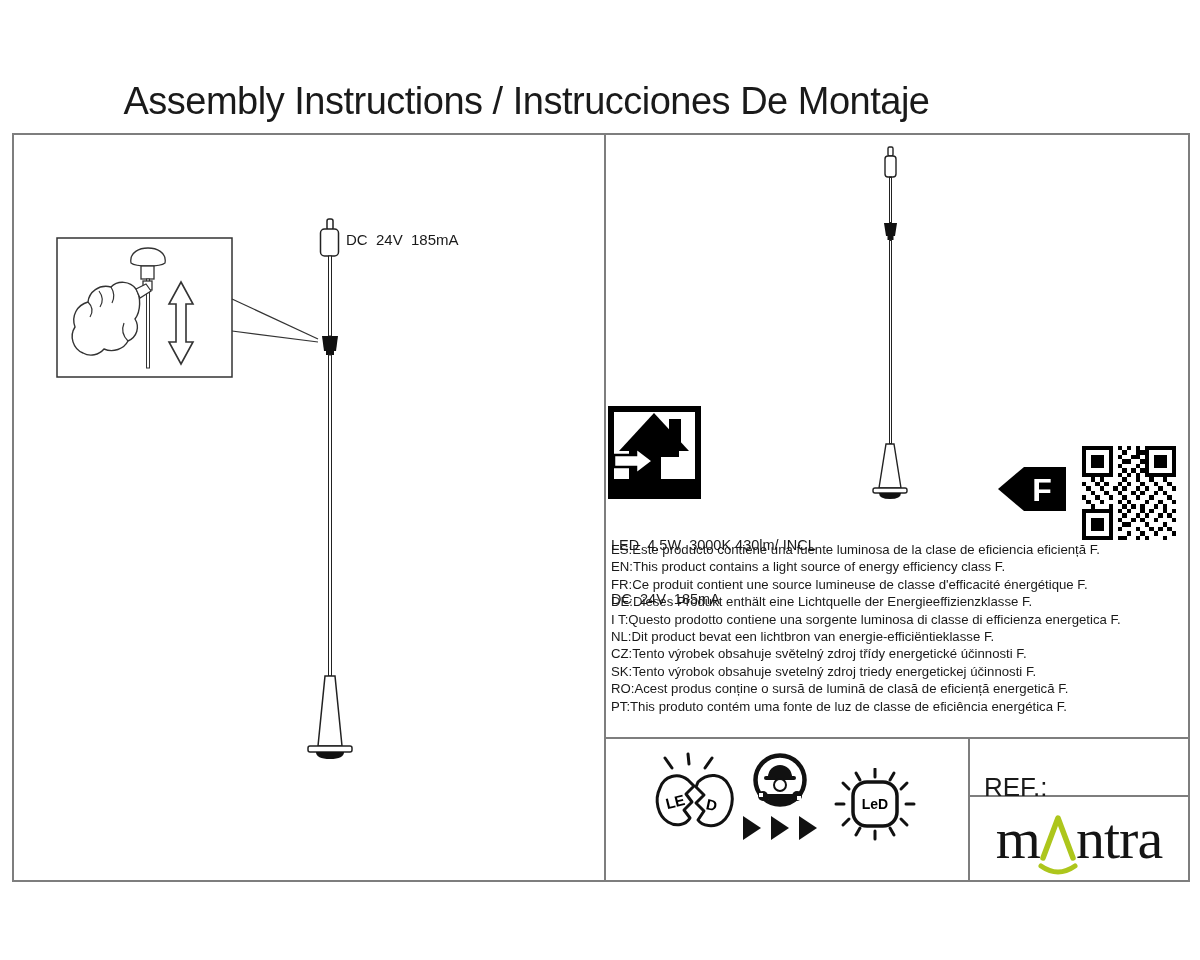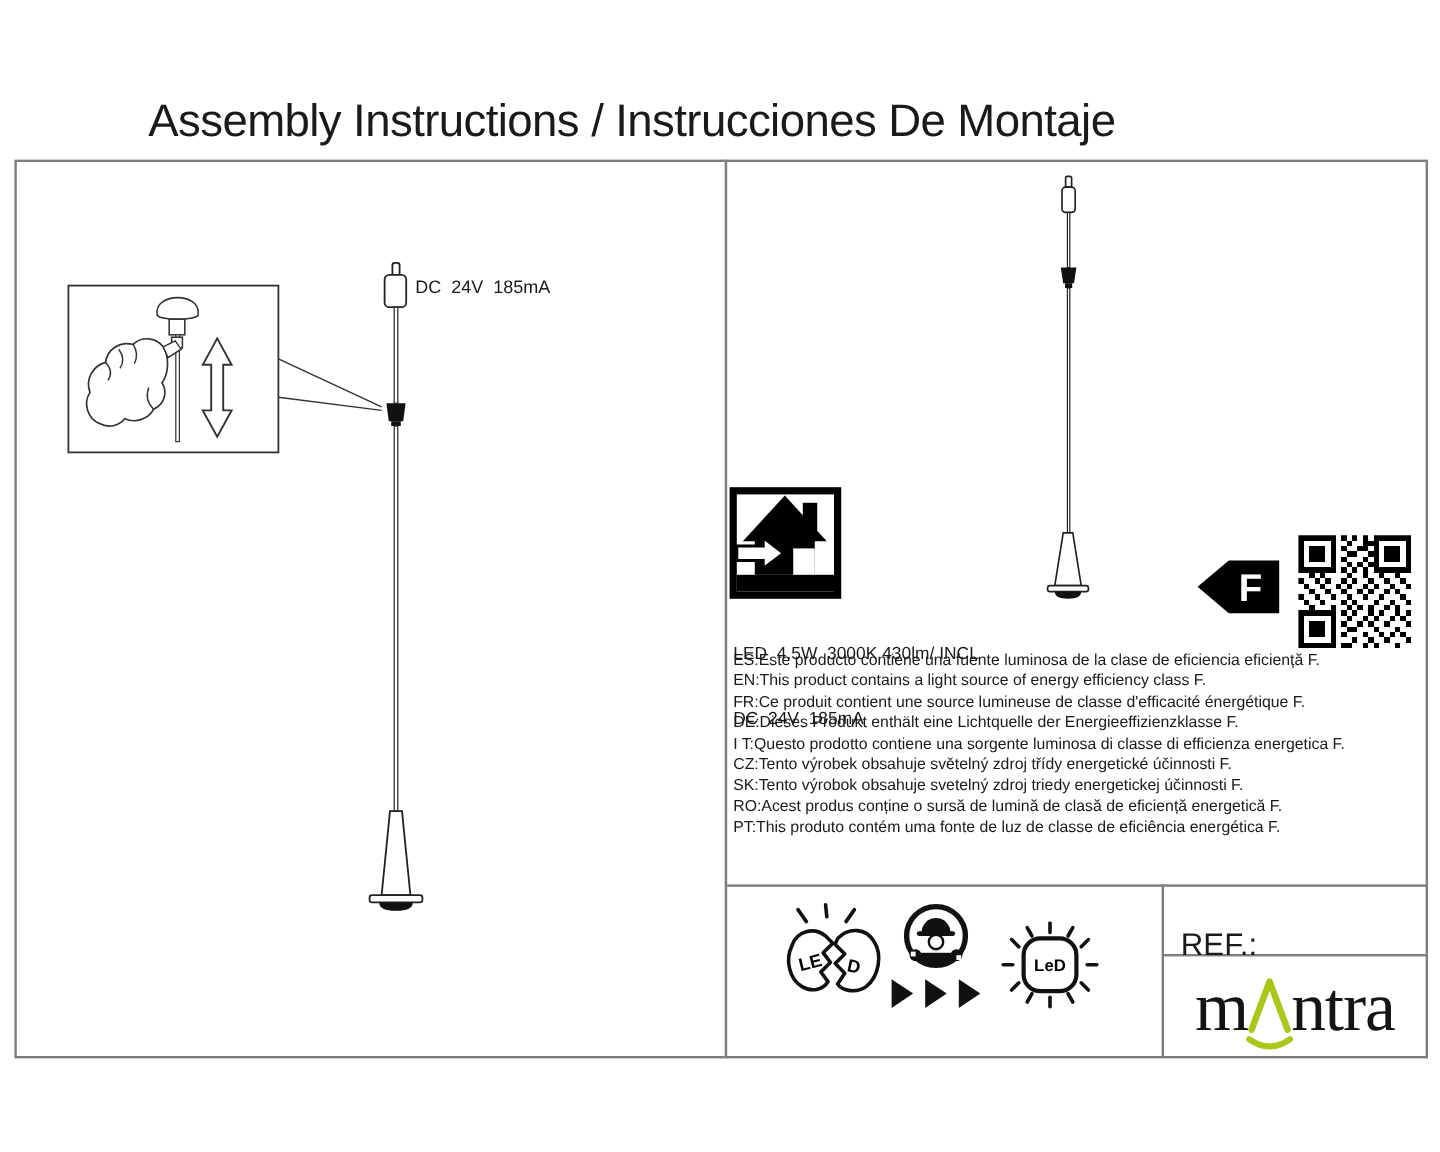--- a/index.html
+++ b/index.html
@@ -108,20 +108,21 @@
 <div id="spec-block" class="abs">
   <div>LED  4.5W  3000K 430lm/ INCL</div>
   <div>DC  24V  185mA</div>
 </div>
 <div id="lang-block" class="abs">
   <div>ES:Este producto contiene una fuente luminosa de la clase de eficiencia eficiență F.</div>
   <div>EN:This product contains a light source of energy efficiency class F.</div>
   <div>FR:Ce produit contient une source lumineuse de classe d'efficacité énergétique F.</div>
   <div>DE:Dieses Produkt enthält eine Lichtquelle der Energieeffizienzklasse F.</div>
   <div>I T:Questo prodotto contiene una sorgente luminosa di classe di efficienza energetica F.</div>
+  <div>NL:Dit product bevat een lichtbron van energie-efficiëntieklasse F.</div>
   <div>CZ:Tento výrobek obsahuje světelný zdroj třídy energetické účinnosti F.</div>
   <div>SK:Tento výrobok obsahuje svetelný zdroj triedy energetickej účinnosti F.</div>
   <div>RO:Acest produs conține o sursă de lumină de clasă de eficiență energetică F.</div>
   <div>PT:This produto contém uma fonte de luz de classe de eficiência energética F.</div>
 </div>
 
 <svg class="abs" style="left:652px;top:752px;" width="85" height="90" viewBox="0 0 85 90">
   <g stroke="#111" stroke-width="3" fill="none" stroke-linecap="round">
     <line x1="20" y1="16" x2="13" y2="6"></line>
       <line x1="37" y1="12" x2="36" y2="2"></line>

